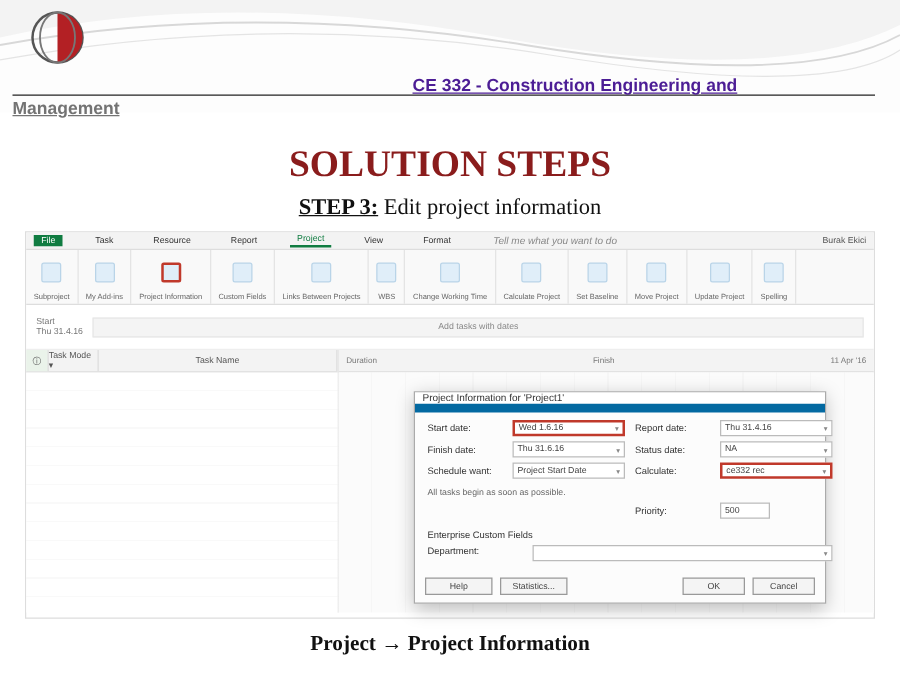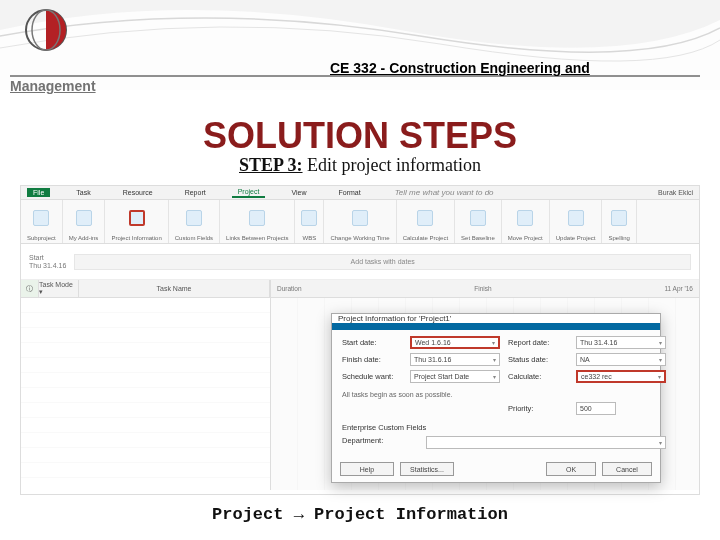--- a/index.html
+++ b/index.html
@@ -13,33 +13,33 @@
   }
   .header-curves svg { position: absolute; top: 0; left: 0; }
 
   .logo {
     position: absolute; top: 8px; left: 24px; width: 44px; height: 44px;
   }
 
   .course-label {
     position: absolute; top: 60px; left: 330px;
     font-size: 14px; font-weight: bold; text-decoration: underline;
-    color: #000000;
+    color: #4c1d95;
   }
   .course-label-wrap {
     position: absolute; top: 78px; left: 10px;
     font-size: 14px; font-weight: bold; text-decoration: underline;
     color: #737373;
   }
 
   .page-title {
     position: absolute; top: 115px; left: 0; width: 720px;
     text-align: center;
-    font-family: Liberation Sans, sans-serif;
-    font-size: 36px; font-weight: bold; color: #8a1c1c;
+    font-family: Liberation Serif, serif;
+    font-size: 30px; font-weight: bold; color: #8a1c1c;
   }
   .step-title {
     position: absolute; top: 155px; left: 0; width: 720px;
     text-align: center;
     font-family: "Times New Roman", serif;
     font-size: 18px; color: #111;
   }
   .step-title .strong { font-weight: bold; text-decoration: underline; }
 
   
@@ -101,21 +101,21 @@
   .dlg-body .fld.red { border: 2px solid #c0392b; }
   .dlg-section { grid-column: 1 / -1; font-size: 7.5px; color: #333; margin-top: 4px; }
   .dlg-custom { grid-column: 1 / -1; display: grid; grid-template-columns: 60px 1fr; gap: 4px 24px; }
   .dlg-buttons { position: absolute; bottom: 6px; right: 8px; display: flex; gap: 6px; }
   .dlg-buttons .btn { width: 50px; height: 14px; border: 1px solid #999; background: #f4f4f4; font-size: 7px; display: flex; align-items: center; justify-content: center; }
   .dlg-buttons-left { position: absolute; bottom: 6px; left: 8px; display: flex; gap: 6px; }
   .dlg-buttons-left .btn { width: 54px; height: 14px; border: 1px solid #999; background: #f4f4f4; font-size: 7px; display: flex; align-items: center; justify-content: center; }
 
   .footer-line {
     position: absolute; top: 505px; left: 0; width: 720px; text-align: center;
-    font-family: Liberation Mono, monospace; font-size: 17px; font-weight: bold; color: #111;
+    font-family: Liberation Serif, serif; font-size: 17px; font-weight: bold; color: #111;
   }
 </style>
 </head>
 <body>
 
 <div class="header-curves">
   <svg width="720" height="90">
     <path d="M0,30 Q180,-10 400,30 T720,20 L720,0 L0,0 Z" fill="#f3f3f3"></path>
     <path d="M0,36 Q200,0 420,36 T720,28" stroke="#d8d8d8" stroke-width="1.5" fill="none"></path>
     <path d="M0,48 Q220,8 440,44 T720,40" stroke="#e4e4e4" stroke-width="1" fill="none"></path>

